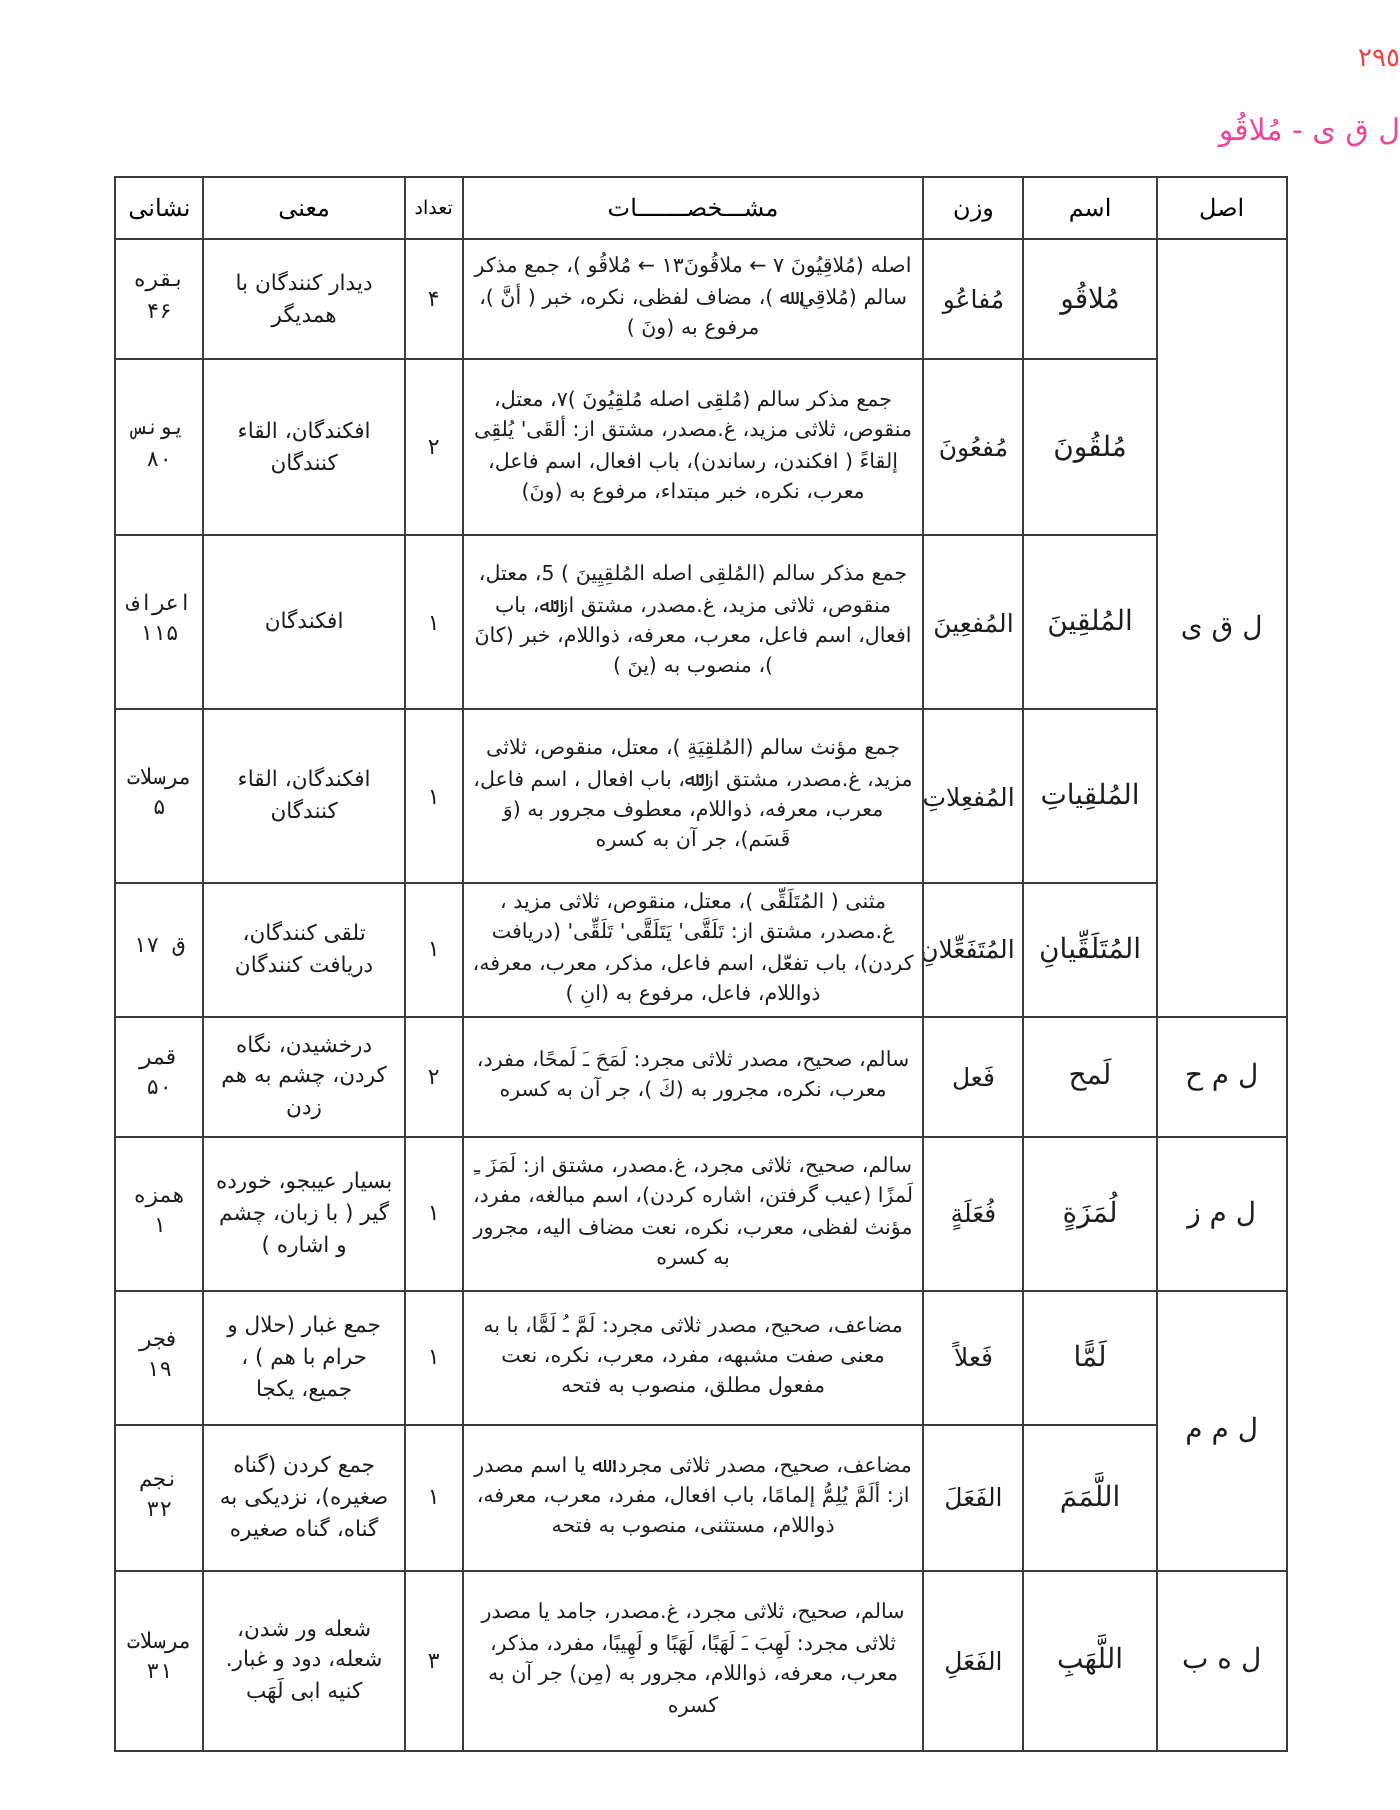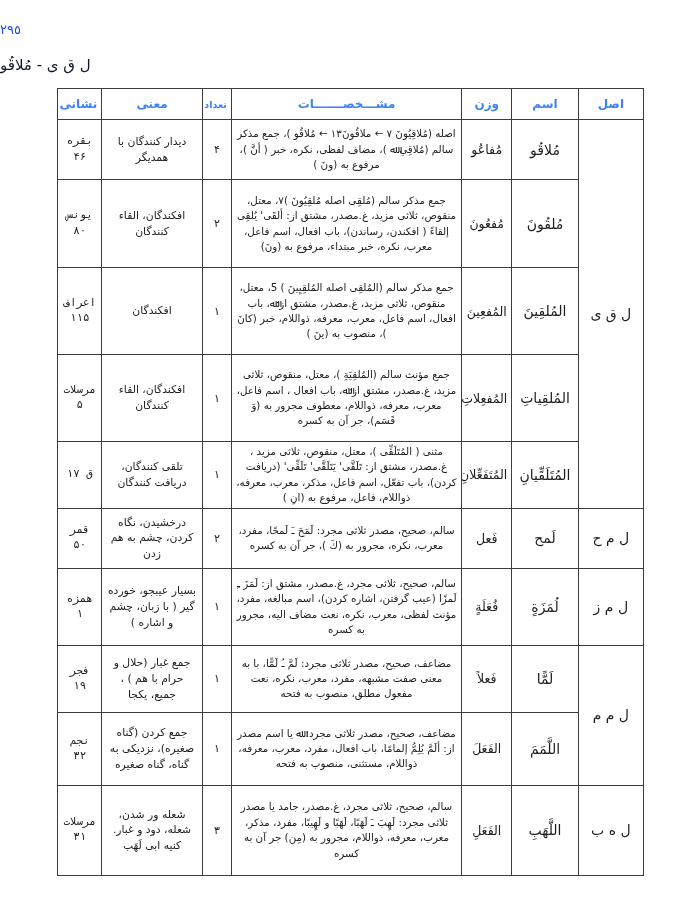--- a/index.html
+++ b/index.html
@@ -7,25 +7,25 @@
     width:700px;height:905px;
     background:#ffffff;
     font-family:"DejaVu Sans", sans-serif;
     color:#1c1c1c;
     position:relative;
     overflow:hidden;
   }
   .page{position:absolute;inset:0;direction:rtl;}
   .page-number{
     position:absolute;top:22px;left:0;right:0;
-    text-align:left;font-size:13px;color:#1d4ed8;
+    text-align:right;font-size:13px;color:#ef4444;
   }
   .doc-title{
     position:absolute;top:56px;left:0;right:0;
-    text-align:left;font-size:15px;color:#0f172a;
+    text-align:right;font-size:15px;color:#ec4899;
     letter-spacing:.5px;
   }
   table.dict{
     position:absolute;top:88px;left:57px;
     width:587px;
     border-collapse:collapse;
     direction:rtl;
     table-layout:fixed;
   }
   table.dict th, table.dict td{
@@ -36,21 +36,21 @@
     overflow:hidden;
   }
   col.c-asl{width:65px;}
   col.c-esm{width:66px;}
   col.c-vazn{width:50px;}
   col.c-specs{width:229px;}
   col.c-count{width:29px;}
   col.c-meaning{width:100px;}
   col.c-ref{width:44px;}
   thead tr{height:31px;}
-  th{font-size:12px;font-weight:bold;color:#3b82f6;}
+  th{font-size:12px;font-weight:normal;color:#000000;}
   th.th-count{font-size:9.5px;}
   td.asl{font-size:14px;vertical-align:top;padding-top:10px;}
   td.esm{font-size:14px;}
   td.vazn{font-size:12.5px;}
   td.specs{font-size:10.3px;line-height:1.5;padding:3px 5px;}
   td.count{font-size:11px;}
   td.meaning{font-size:10.8px;line-height:1.45;padding:2px 6px;}
   td.ref{font-size:10.8px;line-height:1.4;font-family:Liberation Mono, monospace;}
   tr.r1{height:60px;}
   tr.r2{height:88px;}

